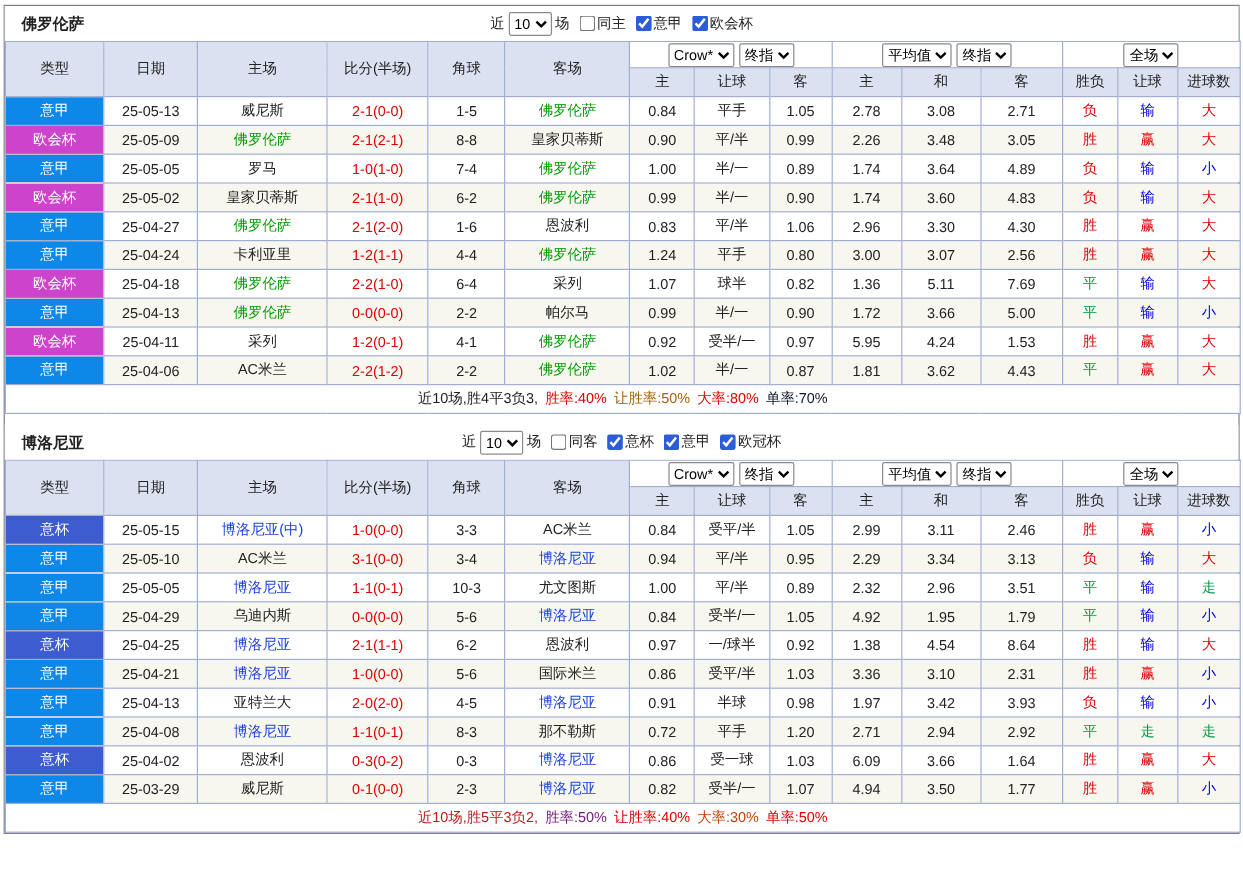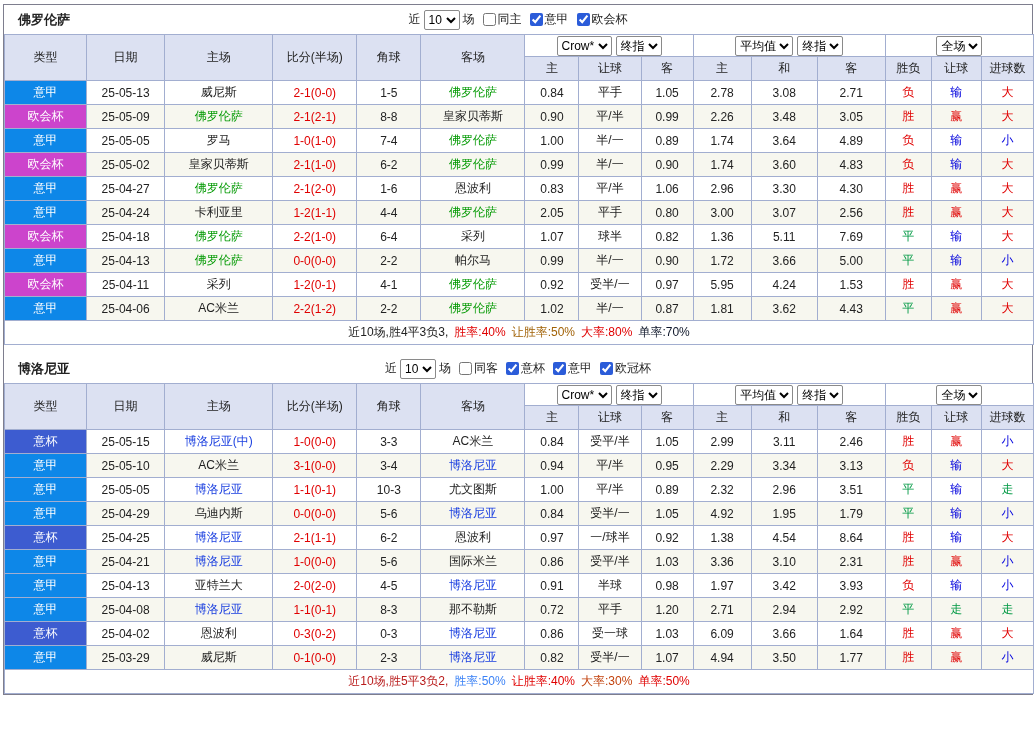--- a/index.html
+++ b/index.html
@@ -184,21 +184,21 @@
               <td style="color:#e00000">赢</td>
               <td style="color:#e00000">大</td>
             </tr>
             <tr class="alt">
               <td class="type" style="background:#0d87e8">意甲</td>
               <td>25-04-24</td>
               <td>卡利亚里</td>
               <td class="score">1-2(1-1)</td>
               <td>4-4</td>
               <td style="color:#009900">佛罗伦萨</td>
-              <td>2.05</td>
+              <td>1.24</td>
               <td>平手</td>
               <td>0.80</td>
               <td>3.00</td>
               <td>3.07</td>
               <td>2.56</td>
               <td style="color:#e00000">胜</td>
               <td style="color:#e00000">赢</td>
               <td style="color:#e00000">大</td>
             </tr>
             <tr class="">
@@ -511,19 +511,19 @@
               <td>4.94</td>
               <td>3.50</td>
               <td>1.77</td>
               <td style="color:#e00000">胜</td>
               <td style="color:#e00000">赢</td>
               <td style="color:#0000dd">小</td>
             </tr>
           </tbody>
           <tfoot>
             <tr>
-              <td colspan="15"><span class="seg" style="color:#b91c1c">近10场,胜5平3负2,</span><span class="seg" style="color:#3b82f6">胜率:50%</span><span class="seg" style="color:#e00000">让胜率:40%</span><span class="seg" style="color:#c2410c">大率:30%</span><span class="seg" style="color:#e00000">单率:50%</span></td>
+              <td colspan="15"><span class="seg" style="color:#b91c1c">近10场,胜5平3负2,</span><span class="seg" style="color:#701a75">胜率:50%</span><span class="seg" style="color:#e00000">让胜率:40%</span><span class="seg" style="color:#c2410c">大率:30%</span><span class="seg" style="color:#e00000">单率:50%</span></td>
             </tr>
           </tfoot>
         </table>
       </div>
     </div>
 </div>
 
 </body></html>

